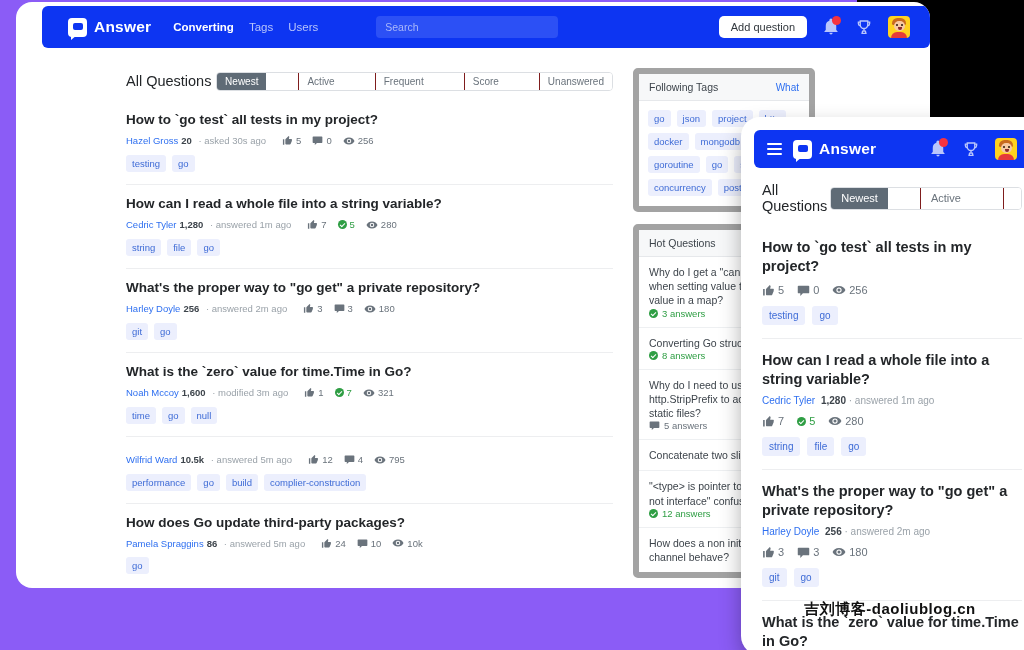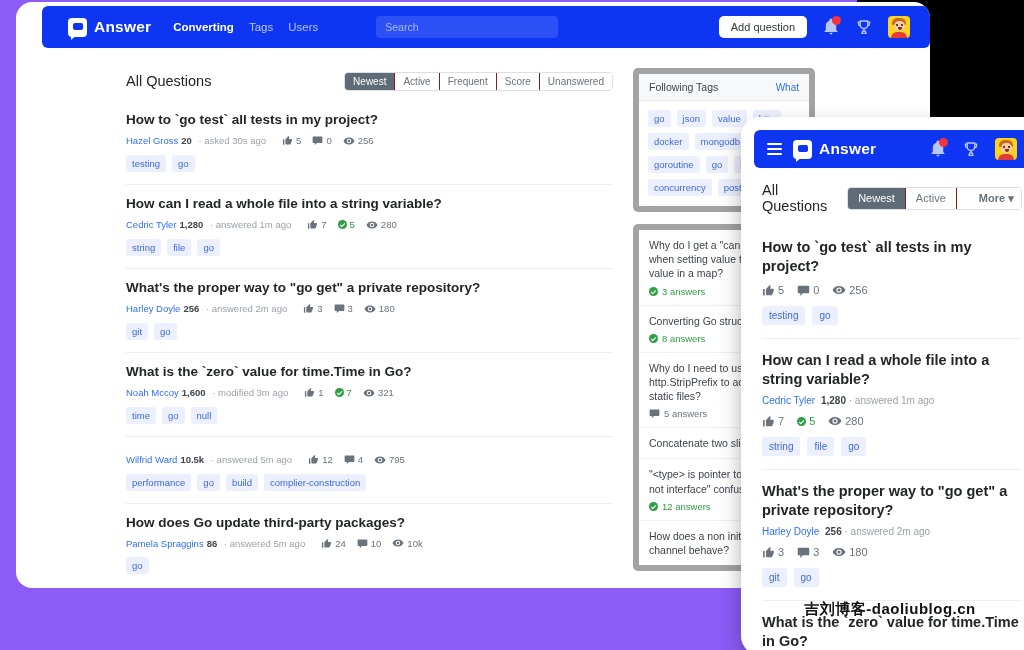--- a/index.html
+++ b/index.html
@@ -79,21 +79,21 @@
               background:#8b2b2b; border-radius:0 0 3px 3px; }
   .av-body { position:absolute; left:3px; bottom:0; width:16px; height:6px;
              background:#e53a3a; border-radius:6px 6px 0 0; }
 
   
   .content { position:absolute; left:0; top:52px; width:914px; height:534px; }
 
   .main-col { position:absolute; left:110px; top:14px; width:487px; }
   .col-head { display:flex; align-items:center; justify-content:space-between; height:26px; }
   .page-title { font-size:14.5px; color:#232629; font-weight:normal; }
-  .filters { display:flex; border:1px solid #dcdfe3; border-radius:4px; overflow:hidden; }
+  .filters { display:flex; border:1px solid #dcdfe3; border-radius:4px; overflow:hidden;gap:32px; }
   .filters .f {
     font-size:10px; color:#6a737c; padding:3px 8px; background:#fff;
     border-left:1px solid #7f1d1d; white-space:nowrap;
   }
   .filters .f:first-child { border-left:none; }
   .filters .f.active { background:#5f6b76; color:#ffffff; }
 
   .q-list { margin-top:10px; }
   .q-item { padding:11px 0 12px; border-top:1px solid #edeef0; }
   .q-item:first-child { border-top:none; padding-top:8px; }
@@ -124,21 +124,21 @@
     display:flex; align-items:center; justify-content:space-between;
     border-bottom:1px solid #e6e8eb;
   }
   .side-edit { color:#2e6ff0; font-size:10px; }
   .side-body { padding:9px 9px 10px; }
   .side-tags { display:flex; flex-wrap:wrap; gap:6px; }
   .hot-list { }
   .hot-item { padding:8px 10px; border-top:1px solid #eef0f2; }
   .hot-item:first-child { border-top:none; }
   .hot-q { font-size:10.5px; color:#3d444b; line-height:1.35; }
-  .hot-ans { display:flex; align-items:center; gap:4px; margin-top:5px; font-size:9.5px; color:#2f9e44; }
+  .hot-ans { display:flex; align-items:center; gap:4px; font-size:9.5px; color:#2f9e44; }
   .hot-ans.plain { color:#6a737c; }
 
   
   .mobile-card {
     position:absolute;
     left:746px; top:122px;
     width:292px; height:528px;
     background:#ffffff;
     border-radius:14px;
     box-shadow: 0 0 0 5px #ffffff, 0 10px 26px rgba(0,0,0,.45);
@@ -403,34 +403,37 @@
       <div class="side-col">
         <div class="side-card">
           <div class="side-head">
             <span>Following Tags</span>
             <span class="side-edit">What</span>
           </div>
           <div class="side-body">
             <div class="side-tags" id="following-tags">
                 <span class="tag">go</span>
                 <span class="tag">json</span>
-                <span class="tag">value</span>
+                <span class="tag">project</span>
                 <span class="tag">http</span>
                 <span class="tag">docker</span>
                 <span class="tag">mongodb</span>
                 <span class="tag">goroutine</span>
                 <span class="tag">go</span>
                 <span class="tag">slice</span>
                 <span class="tag">concurrency</span>
                 <span class="tag">postgresql</span>
               </div>
           </div>
         </div>
 
         <div class="side-card" style="margin-top:12px;">
+          <div class="side-head">
+            <span>Hot Questions</span>
+          </div>
           <div class="hot-list" id="hot-questions">
               <div class="hot-item">
                 <div class="hot-q">Why do I get a "cannot assign" when setting value to a struct value in a map?</div>
                 <div class="hot-ans"><span class="badge-check"></span>3 answers</div>
               </div>
               <div class="hot-item">
                 <div class="hot-q">Converting Go struct to JSON</div>
                 <div class="hot-ans"><span class="badge-check"></span>8 answers</div>
               </div>
               <div class="hot-item">

